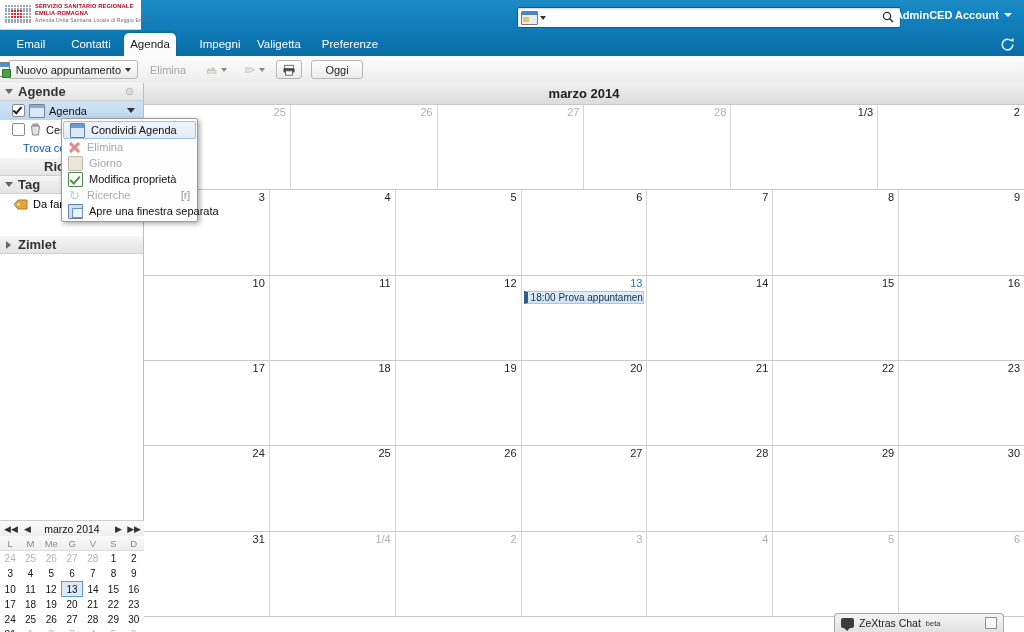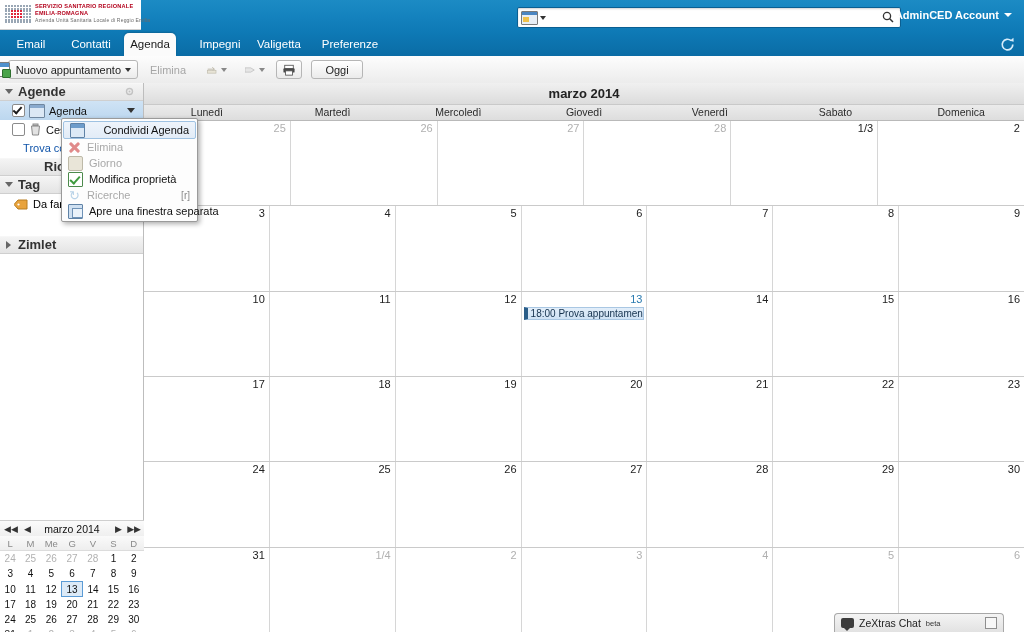--- a/index.html
+++ b/index.html
@@ -251,21 +251,21 @@
     position: absolute; left: 61px; top: 118px; width: 135px;
     background: #fdfdfd; border: 1px solid #9a9a9a; border-radius: 2px;
     box-shadow: 2px 2px 5px rgba(0,0,0,.32); padding: 2px 0; z-index: 50;
   }
   .ctxitem {
     height: 16px; display: flex; align-items: center; gap: 6px; padding: 0 6px;
     font-size: 11px; color: #111; position: relative; white-space: nowrap;
   }
   .ctxitem.hl {
     background: linear-gradient(to bottom,#eef4fb,#e2ecf7);
-    border: 1px solid #9fc2e2; margin: 0 1px; border-radius: 2px; height: 16px; justify-content: space-between;
+    border: 1px solid #9fc2e2; margin: 0 1px; border-radius: 2px; height: 16px;
   }
   .ctxitem.dis { color: #a9a9a9; }
   .ctxitem .sc { position: absolute; right: 7px; color: #8a8a8a; font-size: 10px; }
   .ci {
     width: 13px; height: 13px; flex: none; position: relative;
   }
   .ci-share { border: 1px solid #5f82a6; background:#dce9f6; border-radius:1px; }
   .ci-share::before { content:""; position:absolute; left:0;top:0;right:0;height:4px;background:#6d9ccb;}
   .ci-x::before, .ci-x::after {
     content:""; position:absolute; left:5px; top:0; width:3px; height:13px; background:#e08a8a; border-radius:1px;
@@ -584,29 +584,20 @@
               <td class="other">5</td>
               <td class="other">6</td>
             </tr>
           </tbody>
       </table>
     </div>
   </div>
 
   <div class="calmain">
     <div class="cal-title">marzo 2014</div>
-    <div class="dow-row" id="dow-row">
-        <div class="dow">Lunedì</div>
-        <div class="dow">Martedì</div>
-        <div class="dow">Mercoledì</div>
-        <div class="dow">Giovedì</div>
-        <div class="dow">Venerdì</div>
-        <div class="dow">Sabato</div>
-        <div class="dow">Domenica</div>
-      </div>
     <div class="weeks" id="weeks">
         <div class="week">
           <div class="daycell">
             <div class="daynum other">25</div>
           </div>
           <div class="daycell">
             <div class="daynum other">26</div>
           </div>
           <div class="daycell">
             <div class="daynum other">27</div>

